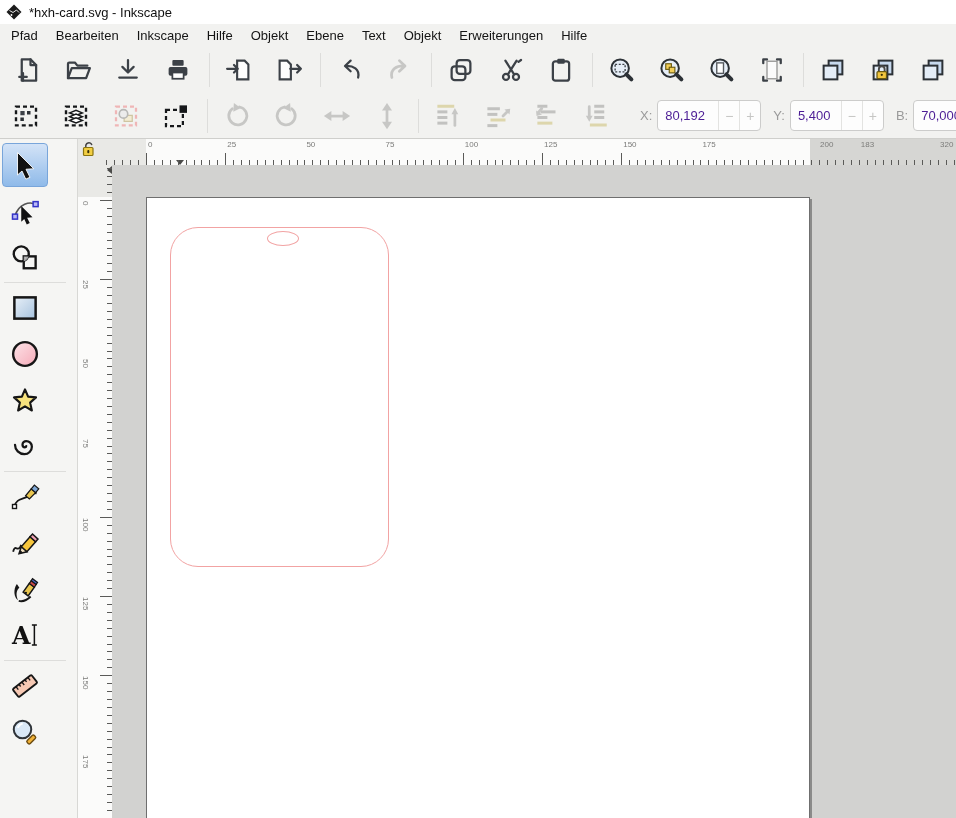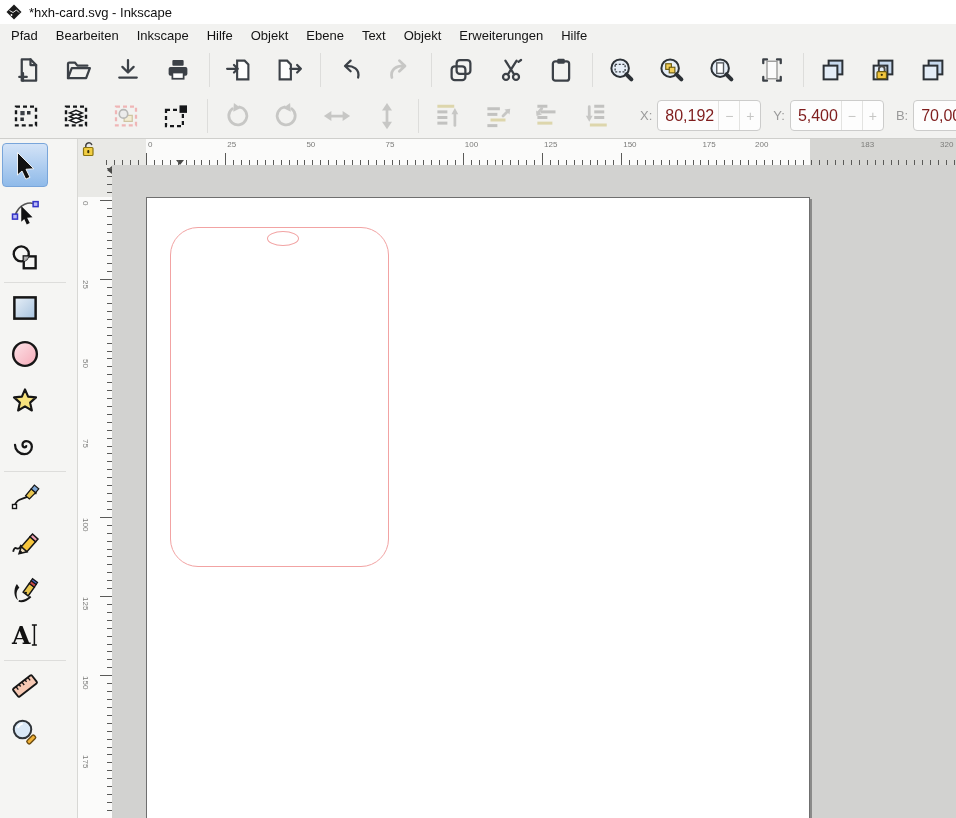--- a/index.html
+++ b/index.html
@@ -22,21 +22,21 @@
   .ic { width:30px; height:30px; display:block; }
   .ink { stroke:#3c4147; fill:none; stroke-width:1.8; stroke-linecap:round; stroke-linejoin:round; }
   .ink-f { fill:#3c4147; stroke:none; }
   .dis { stroke:#c7c7c5; fill:none; stroke-width:2.2; stroke-linecap:round; stroke-linejoin:round; }
   .dis-f { fill:#c7c7c5; stroke:none; }
 
   
   .numgroup { display:flex; align-items:center; margin-left:12px; flex:0 0 auto; }
   .numlabel { font-size:13px; color:#9a9a9a; margin-right:5px; }
   .numbox { display:flex; height:31px; border:1px solid #cccccb; border-radius:4px; background:#fdfdfd; overflow:hidden; }
-  .numval { padding:0 7px; font-size:16px; color:#7f1d1d; display:flex; align-items:center; }
+  .numval { padding:0 7px; font-size:13px; color:#4c1d95; display:flex; align-items:center; }
   .spin { width:21px; border-left:1px solid #e3e3e1; color:#c6c6c4; display:flex; align-items:center; justify-content:center; font-size:14px; }
 
   
   .content { position:absolute; left:0; top:139px; right:0; bottom:0; }
 
   .toolbox { position:absolute; left:0; top:0; width:78px; bottom:0; background:#f5f5f3; border-right:1px solid #d8d8d5; padding-top:2px; }
   .tool { width:46px; height:44px; margin:2px 0 2px 2px; display:flex; align-items:center; justify-content:center; border-radius:4px; border:1px solid transparent; }
   .tool.selected { background:linear-gradient(#d3e3f7,#8fbae9); border:1px solid #78a5da; }
   .tool-sep { height:1px; width:62px; background:#dddddb; margin:3px 4px; }
   .tic { width:30px; height:30px; display:block; }
@@ -563,21 +563,21 @@
       <div class="htick" style="left: 845.9px; height: 5px;"></div>
       <div class="htick" style="left: 853.8px; height: 5px;"></div>
       <span class="hlabel" style="left: 48px;">0</span>
       <span class="hlabel" style="left: 127.2px;">25</span>
       <span class="hlabel" style="left: 206.4px;">50</span>
       <span class="hlabel" style="left: 285.6px;">75</span>
       <span class="hlabel" style="left: 364.8px;">100</span>
       <span class="hlabel" style="left: 444px;">125</span>
       <span class="hlabel" style="left: 523.2px;">150</span>
       <span class="hlabel" style="left: 602.4px;">175</span>
-      <span class="hlabel" style="left: 655px;">200</span>
+      <span class="hlabel" style="left: 720px;">200</span>
       <span class="hlabel" style="left: 760.8px;">183</span>
       <span class="hlabel" style="left: 840px;">320</span>
     </div>
 
   <div class="vruler">
     <div class="page-band" style="top: 32px; bottom: 0px;"></div>
     <div class="vmarker" style="top: 1px;"></div>
   <div class="vtick" style="top: 3.3px; width: 5px;"></div>
       <div class="vtick" style="top: 11.2px; width: 5px;"></div>
       <div class="vtick" style="top: 19.2px; width: 5px;"></div>

